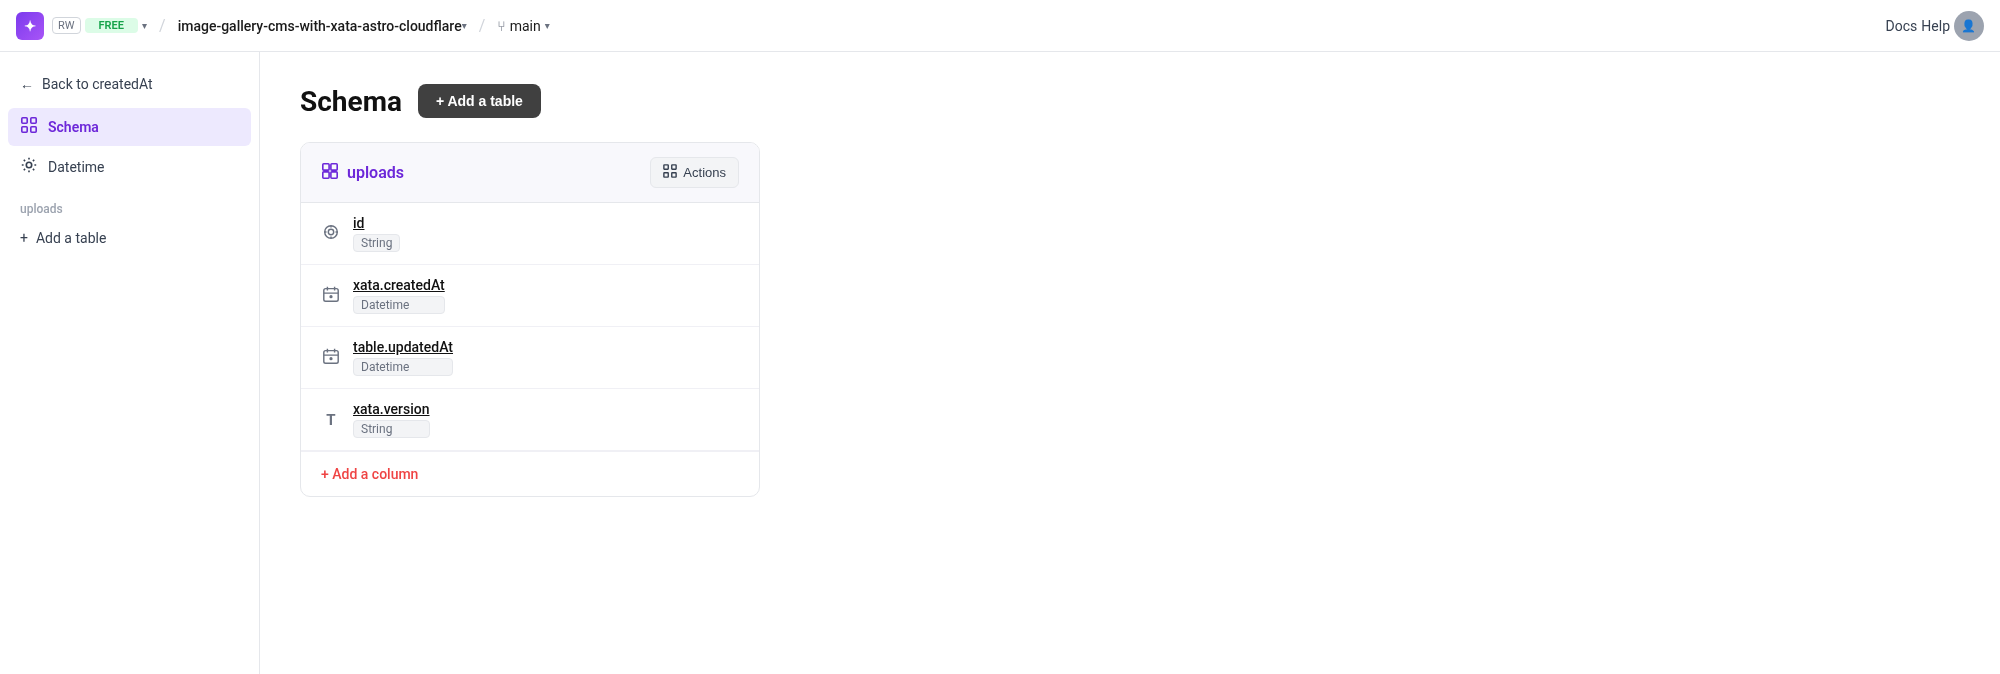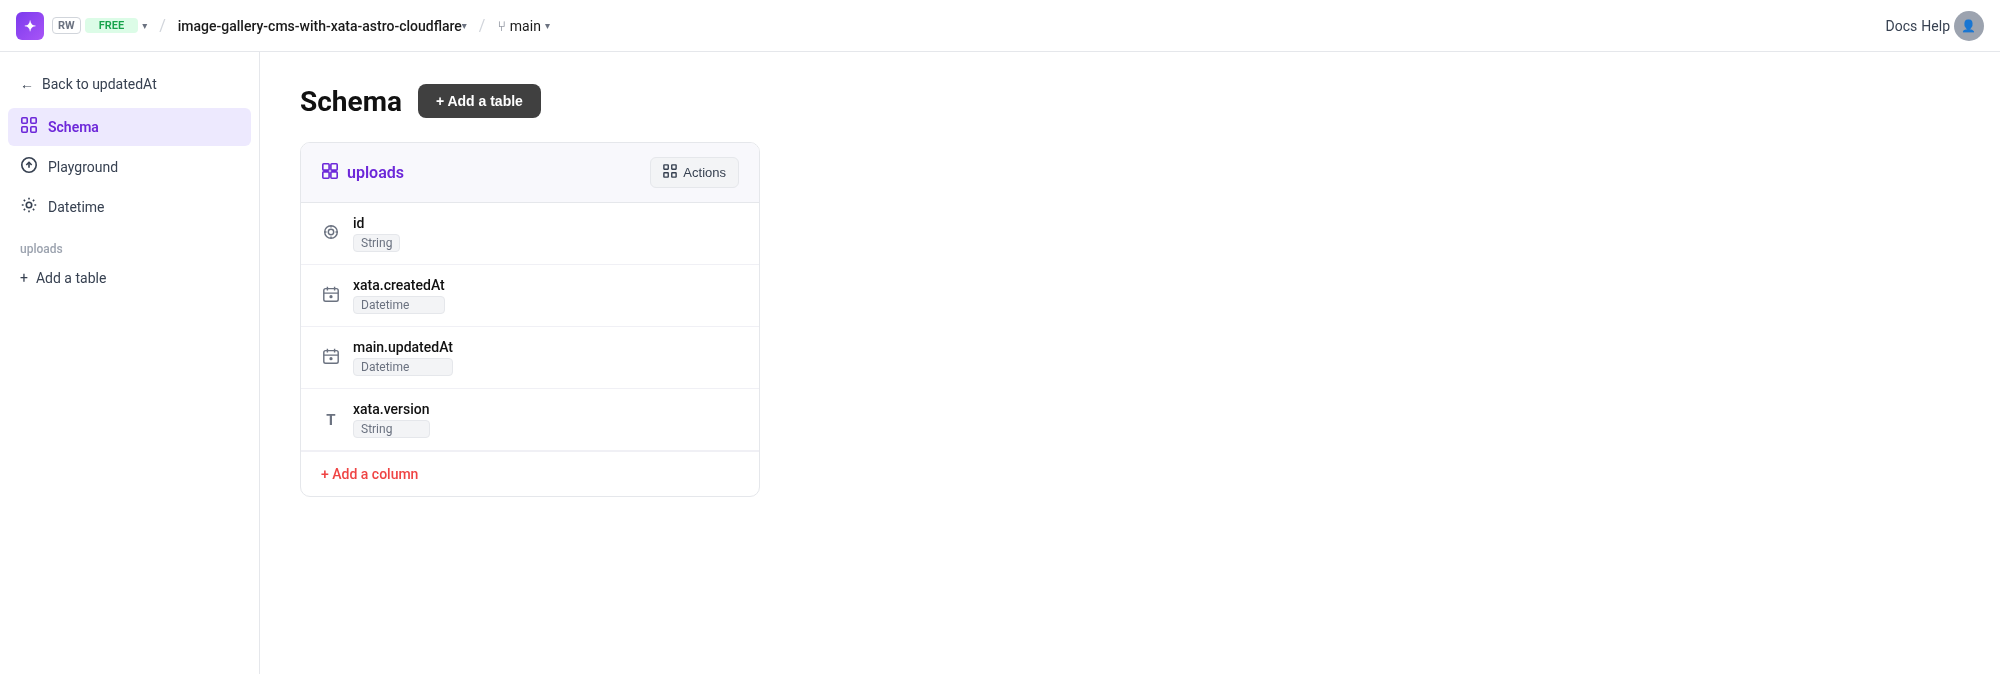--- a/index.html
+++ b/index.html
@@ -19,21 +19,21 @@
       background: linear-gradient(135deg, #7c3aed, #a855f7);
       border-radius: 6px;
       display: flex; align-items: center; justify-content: center;
       color: white; font-size: 14px; font-weight: bold;
       flex-shrink: 0;
     }
     .topnav-badge {
       display: flex; align-items: center; gap: 4px;
     }
     .topnav-rw {
-      font-size: 11px; font-weight: 700; color: #6b7280;
+      font-size: 11px; font-weight: 400; color: #6b7280;
       border: 1px solid #d1d5db; border-radius: 4px; padding: 1px 5px;
     }
     .topnav-free {
       font-size: 11px; font-weight: 600; color: #16a34a;
       background: #dcfce7; border-radius: 4px; padding: 1px 14px;
     }
     .topnav-chevron {
       font-size: 10px; color: #6b7280; cursor: pointer;
     }
     .topnav-sep { color: #d1d5db; font-size: 16px; margin: 0 4px; }
@@ -136,21 +136,21 @@
 
     
     .schema-row {
       display: flex; align-items: center; gap: 12px;
       padding: 12px 20px;
       border-bottom: 1px solid #f0f0f5;
     }
     .schema-row:last-child { border-bottom: none; }
     .field-icon { font-size: 16px; color: #6b7280; flex-shrink: 0; width: 20px; text-align: center; }
     .field-info { display: flex; flex-direction: column; gap: 3px; }
-    .field-name { font-size: 14px; color: #111; font-weight: 500; }
+    .field-name { font-size: 14px; color: #111; font-weight: 500; text-decoration: underline; }
     .field-type {
       font-size: 12px; color: #6b7280;
       background: #f3f4f6; border: 1px solid #e5e7eb;
       border-radius: 4px; padding: 1px 7px;
       display: inline-block;
     }
 
     
     .add-column-row {
       display: flex; align-items: center; gap: 8px;
@@ -189,47 +189,37 @@
     <a class="topnav-link">Help</a>
     <div class="avatar">👤</div>
   </div>
 </nav>
 
 <div class="layout">
 
   <aside class="sidebar">
     <div class="sidebar-back">
       <span>←</span>
-      <span>Back to updatedAt</span>
+      <span>Back to createdAt</span>
     </div>
 
     <div class="sidebar-nav">
 
       <div class="sidebar-item active">
         <span class="icon">
           <svg class="icon-svg" viewBox="0 0 20 20" fill="none" stroke="#6d28d9" stroke-width="1.8">
             <rect x="2" y="2" width="6" height="6" rx="1"></rect>
             <rect x="12" y="2" width="6" height="6" rx="1"></rect>
             <rect x="2" y="12" width="6" height="6" rx="1"></rect>
             <rect x="12" y="12" width="6" height="6" rx="1"></rect>
           </svg>
         </span>
         <span>Schema</span>
       </div>
 
-      <div class="sidebar-item">
-        <span class="icon">
-          <svg class="icon-svg" viewBox="0 0 20 20" fill="none" stroke="#374151" stroke-width="1.8">
-            <circle cx="10" cy="10" r="8"></circle>
-            <path d="M7 10 l3-3 l3 3"></path>
-            <line x1="10" y1="7" x2="10" y2="13"></line>
-          </svg>
-        </span>
-        <span>Playground</span>
-      </div>
 
 
       <div class="sidebar-item">
         <span class="icon">
           <svg class="icon-svg" viewBox="0 0 20 20" fill="none" stroke="#374151" stroke-width="1.8">
             <circle cx="10" cy="10" r="3"></circle>
             <path d="M10 2v2M10 16v2M2 10h2M16 10h2M4.22 4.22l1.42 1.42M14.36 14.36l1.42 1.42M4.22 15.78l1.42-1.42M14.36 5.64l1.42-1.42"></path>
           </svg>
         </span>
         <span>Datetime</span>
@@ -319,21 +309,21 @@
         <span class="field-icon">
           <svg width="18" height="18" viewBox="0 0 20 20" fill="none" stroke="#6b7280" stroke-width="1.6">
             <rect x="2" y="4" width="16" height="14" rx="2"></rect>
             <line x1="6" y1="2" x2="6" y2="6"></line>
             <line x1="14" y1="2" x2="14" y2="6"></line>
             <line x1="2" y1="9" x2="18" y2="9"></line>
             <circle cx="10" cy="13" r="1" fill="#6b7280"></circle>
           </svg>
         </span>
         <div class="field-info">
-          <span class="field-name">main.updatedAt</span>
+          <span class="field-name">table.updatedAt</span>
           <span class="field-type">Datetime</span>
         </div>
       </div>
 
       <div class="schema-row">
         <span class="field-icon" style="font-size:15px; font-weight:700; color:#6b7280;">T</span>
         <div class="field-info">
           <span class="field-name">xata.version</span>
           <span class="field-type">String</span>
         </div>

